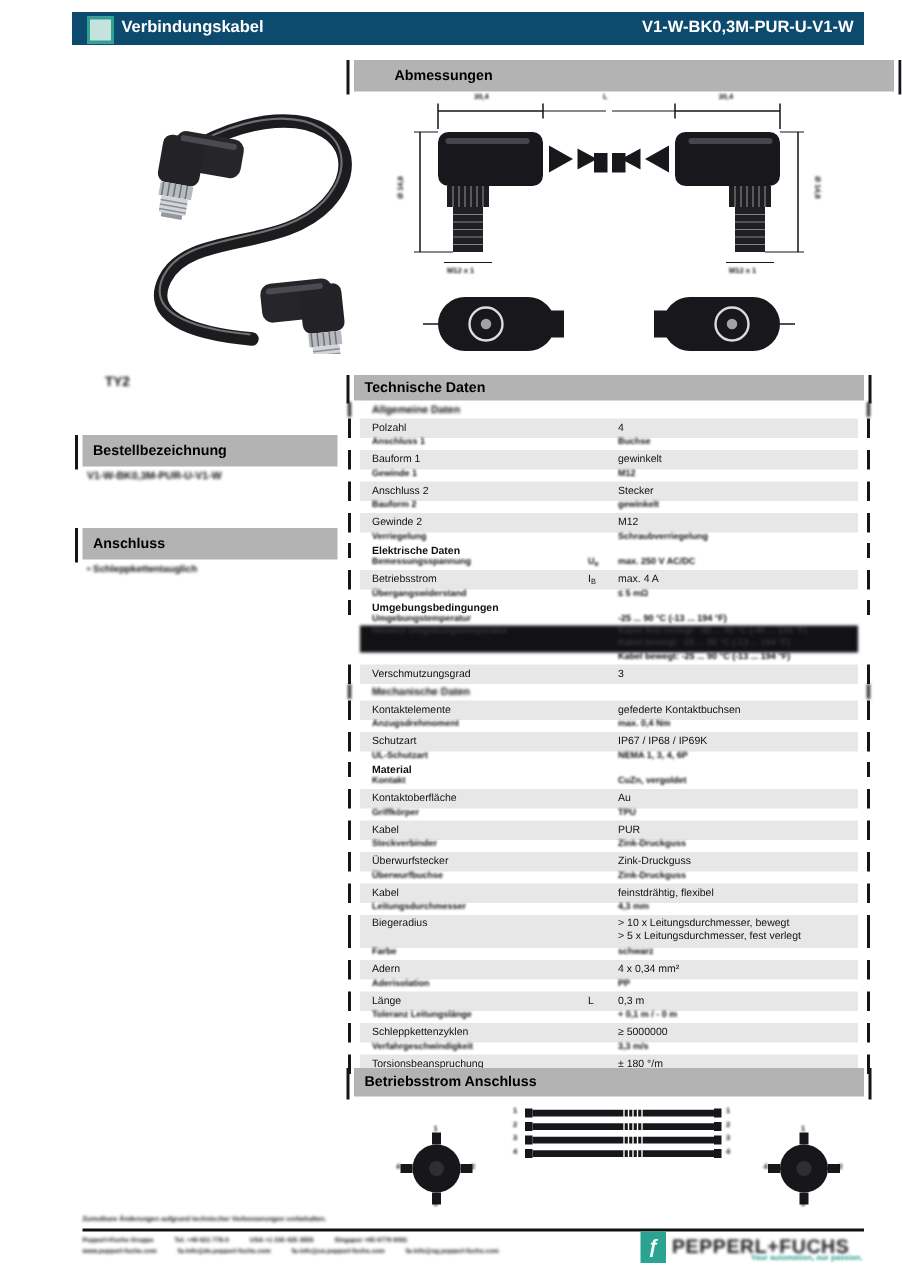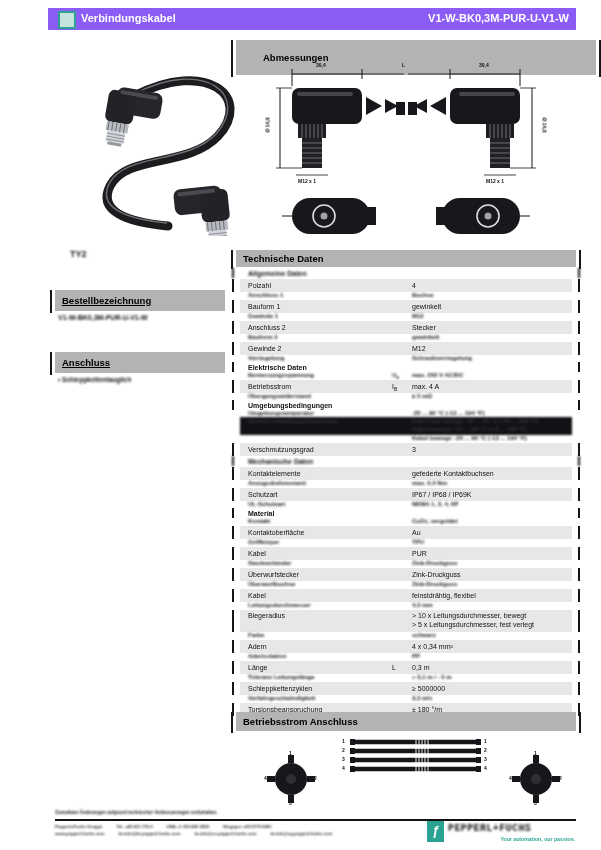--- a/index.html
+++ b/index.html
@@ -1,28 +1,28 @@
 <!DOCTYPE html>
 <html><head>
 <meta charset="utf-8">
 <style>
   html,body{margin:0;padding:0;}
   body{width:601px;height:850px;position:relative;background:#fff;overflow:hidden;
        font-family:"Liberation Sans","DejaVu Sans",sans-serif;color:#111;}
   
-  .hdr{position:absolute;left:48px;top:8px;width:528px;height:22px;background:#8b5cf6;}
+  .hdr{position:absolute;left:48px;top:8px;width:528px;height:22px;background:#0c4a6e;}
   .hdr .sq{position:absolute;left:10px;top:3px;width:14px;height:14px;background:#c4e3dc;border:2px solid #2fa192;}
   .hdr .ttl{position:absolute;left:33px;top:4px;font-size:11px;font-weight:bold;color:#fff;}
   .hdr .pn{position:absolute;right:7px;top:4px;font-size:11px;font-weight:bold;color:#fff;}
   
   .secbar{position:absolute;background:#b3b3b3;font-weight:bold;font-size:9.5px;color:#000;
           padding-left:7px;display:flex;align-items:center;}
   .secbar::before,.secbar::after{content:"";position:absolute;top:0;bottom:-2px;width:2px;background:#15151a;}
   .secbar::before{left:-5px;} .secbar::after{right:-5px;}
-  .sidebar-bar{left:55px;width:163px;height:21px;text-decoration:underline;}
+  .sidebar-bar{left:55px;width:163px;height:21px;}
   .sidebar-bar::after{display:none;}
   
   .bl{filter:blur(0.9px);color:#101014;font-weight:bold;}
   .bl2{filter:blur(1.1px);color:#101014;font-weight:bold;}
   
   .ttab{position:absolute;left:236px;top:268px;width:332px;padding:0 4px;font-size:7px;}
   .tr{position:relative;}
   .tr .tl{position:absolute;left:8px;}
   .tr .ts{position:absolute;left:152px;}
   .tr .ts .sb{font-size:5px;vertical-align:-1.5px;}
@@ -41,21 +41,21 @@
   .side-txt{position:absolute;font-size:6.5px;}
   
   .dim-lbl{position:absolute;font-size:5px;font-weight:bold;color:#101014;filter:blur(0.7px);}
   
   .foot-note{position:absolute;left:55px;top:810px;width:330px;font-size:4.5px;}
   .foot-rule{position:absolute;left:55px;top:819px;width:521px;height:2px;background:#111;}
   .foot-cols{position:absolute;left:55px;top:824px;width:360px;display:flex;gap:14px;font-size:4.3px;line-height:6px;}
   .logo{position:absolute;left:427px;top:821px;width:150px;height:26px;}
   .logo .box{position:absolute;left:0;top:0;width:17px;height:21px;background:#2ba393;color:#fff;
              font-size:13px;font-weight:bold;font-style:italic;text-align:center;line-height:20px;}
-  .logo .name{position:absolute;left:21px;top:2px;font-size:10px;letter-spacing:0.4px;color:#1c1c20;font-family:Liberation Mono, monospace;}
+  .logo .name{position:absolute;left:21px;top:2px;font-size:13px;letter-spacing:0.4px;color:#1c1c20;}
   .logo .tag{position:absolute;right:2px;top:15px;font-size:5.2px;color:#2ba393;}
 </style>
 </head>
 <body>
 
 <div class="hdr">
   <span class="sq"></span>
   <span class="ttl">Verbindungskabel</span>
   <span class="pn">V1-W-BK0,3M-PUR-U-V1-W</span>
 </div>
@@ -90,21 +90,21 @@
 <div class="secbar sidebar-bar" style="top:290px;">
   <span>Bestellbezeichnung</span>
 </div>
 <div class="side-txt bl" style="left:58px;top:314px;font-size:7px;">V1-W-BK0,3M-PUR-U-V1-W</div>
 
 <div class="secbar sidebar-bar" style="top:352px;">
   <span>Anschluss</span>
 </div>
 <div class="side-txt bl" style="left:58px;top:376px;">• Schleppkettentauglich</div>
 
-<div class="secbar" style="left:236px;top:40px;width:333px;height:35px;padding-left:27px;">
+<div class="secbar" style="left:236px;top:40px;width:333px;height:21px;padding-left:27px;">
   <span>Abmessungen</span>
 </div>
 
 <div style="position:absolute;left:236px;top:62px;width:340px;height:185px;">
   <svg width="340" height="185" viewBox="0 0 340 185">
     <defs>
       <g id="sv">
         <line x1="56" y1="12" x2="126" y2="12" stroke="#15151a" stroke-width="1"></line>
         <line x1="56" y1="7" x2="56" y2="24" stroke="#15151a" stroke-width="1"></line>
         <line x1="126" y1="7" x2="126" y2="17" stroke="#15151a" stroke-width="1"></line>

